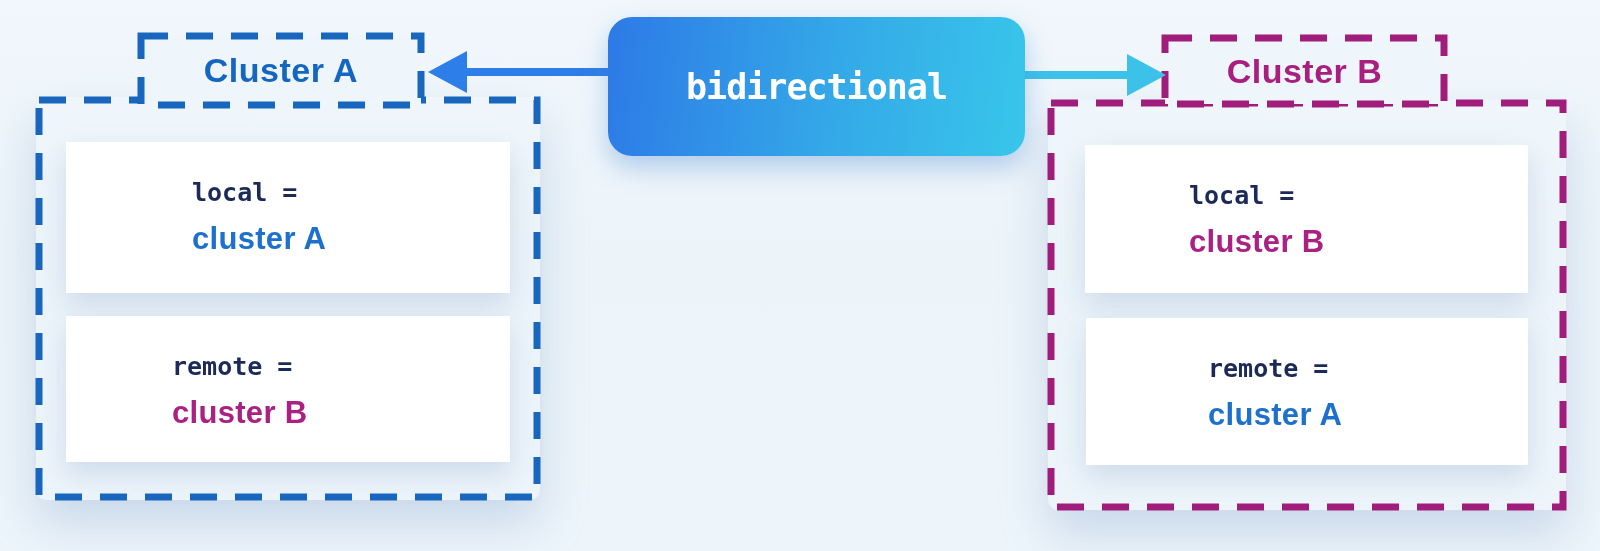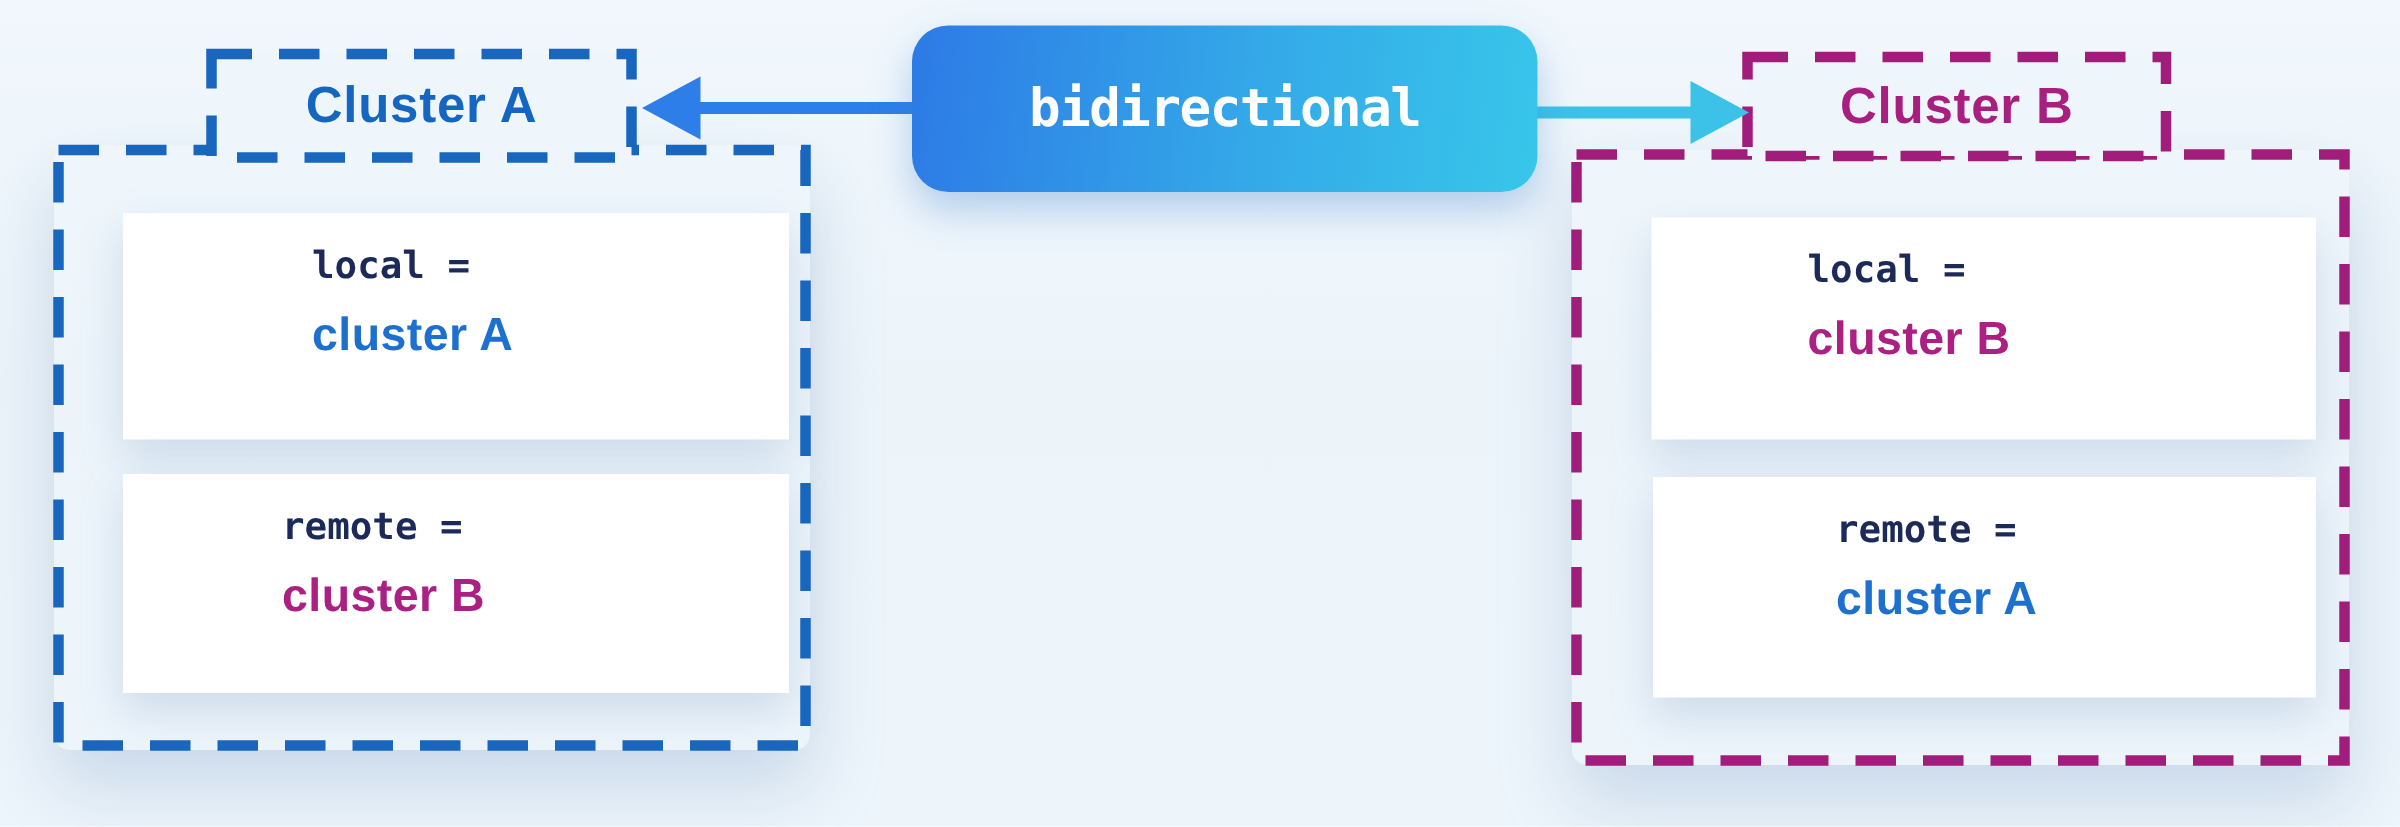--- a/index.html
+++ b/index.html
@@ -39,22 +39,21 @@
     letter-spacing: 0.5px;
   }
   .label-a { left: 138px; top: 33px; width: 286px; height: 75px; color: #1566c1; }
   .label-b { left: 1162px; top: 35px; width: 285px; height: 72px; color: #a81f80; }
 
   .card {
     position: absolute;
     background: #ffffff;
     box-shadow: 0 12px 26px rgba(125, 155, 195, 0.28);
     box-sizing: border-box;
-    padding-top: 14px;
-    margin-left: 16px;
+    padding-top: 30px;
   }
   .card-a1 { left: 66px;   top: 142px; width: 444px; height: 151px; padding-left: 126px; }
   .card-a2 { left: 66px;   top: 316px; width: 444px; height: 146px; padding-left: 106px; }
   .card-b1 { left: 1085px; top: 145px; width: 443px; height: 148px; padding-left: 104px; }
   .card-b2 { left: 1086px; top: 318px; width: 442px; height: 147px; padding-left: 122px; }
 
   .kv-key {
     font-family: "DejaVu Sans Mono", monospace;
     font-weight: bold;
     font-size: 25px;
@@ -68,21 +67,21 @@
     line-height: 46px;
     letter-spacing: 0.3px;
     margin-top: 2px;
   }
   .val-blue    { color: #1e70ce; }
   .val-magenta { color: #ab2083; }
 
   .badge {
     position: absolute;
     left: 608px; top: 17px;
-    width: 417px; height: 111px;
+    width: 417px; height: 139px;
     border-radius: 24px;
     background: linear-gradient(97deg, #2d7ae6 0%, #34a9e8 55%, #38c6ea 100%);
     box-shadow: 0 12px 26px rgba(62, 128, 205, 0.35);
     display: flex;
     align-items: center;
     justify-content: center;
     color: #ffffff;
   }
   .badge-line1 {
     font-family: "DejaVu Sans Mono", monospace;

